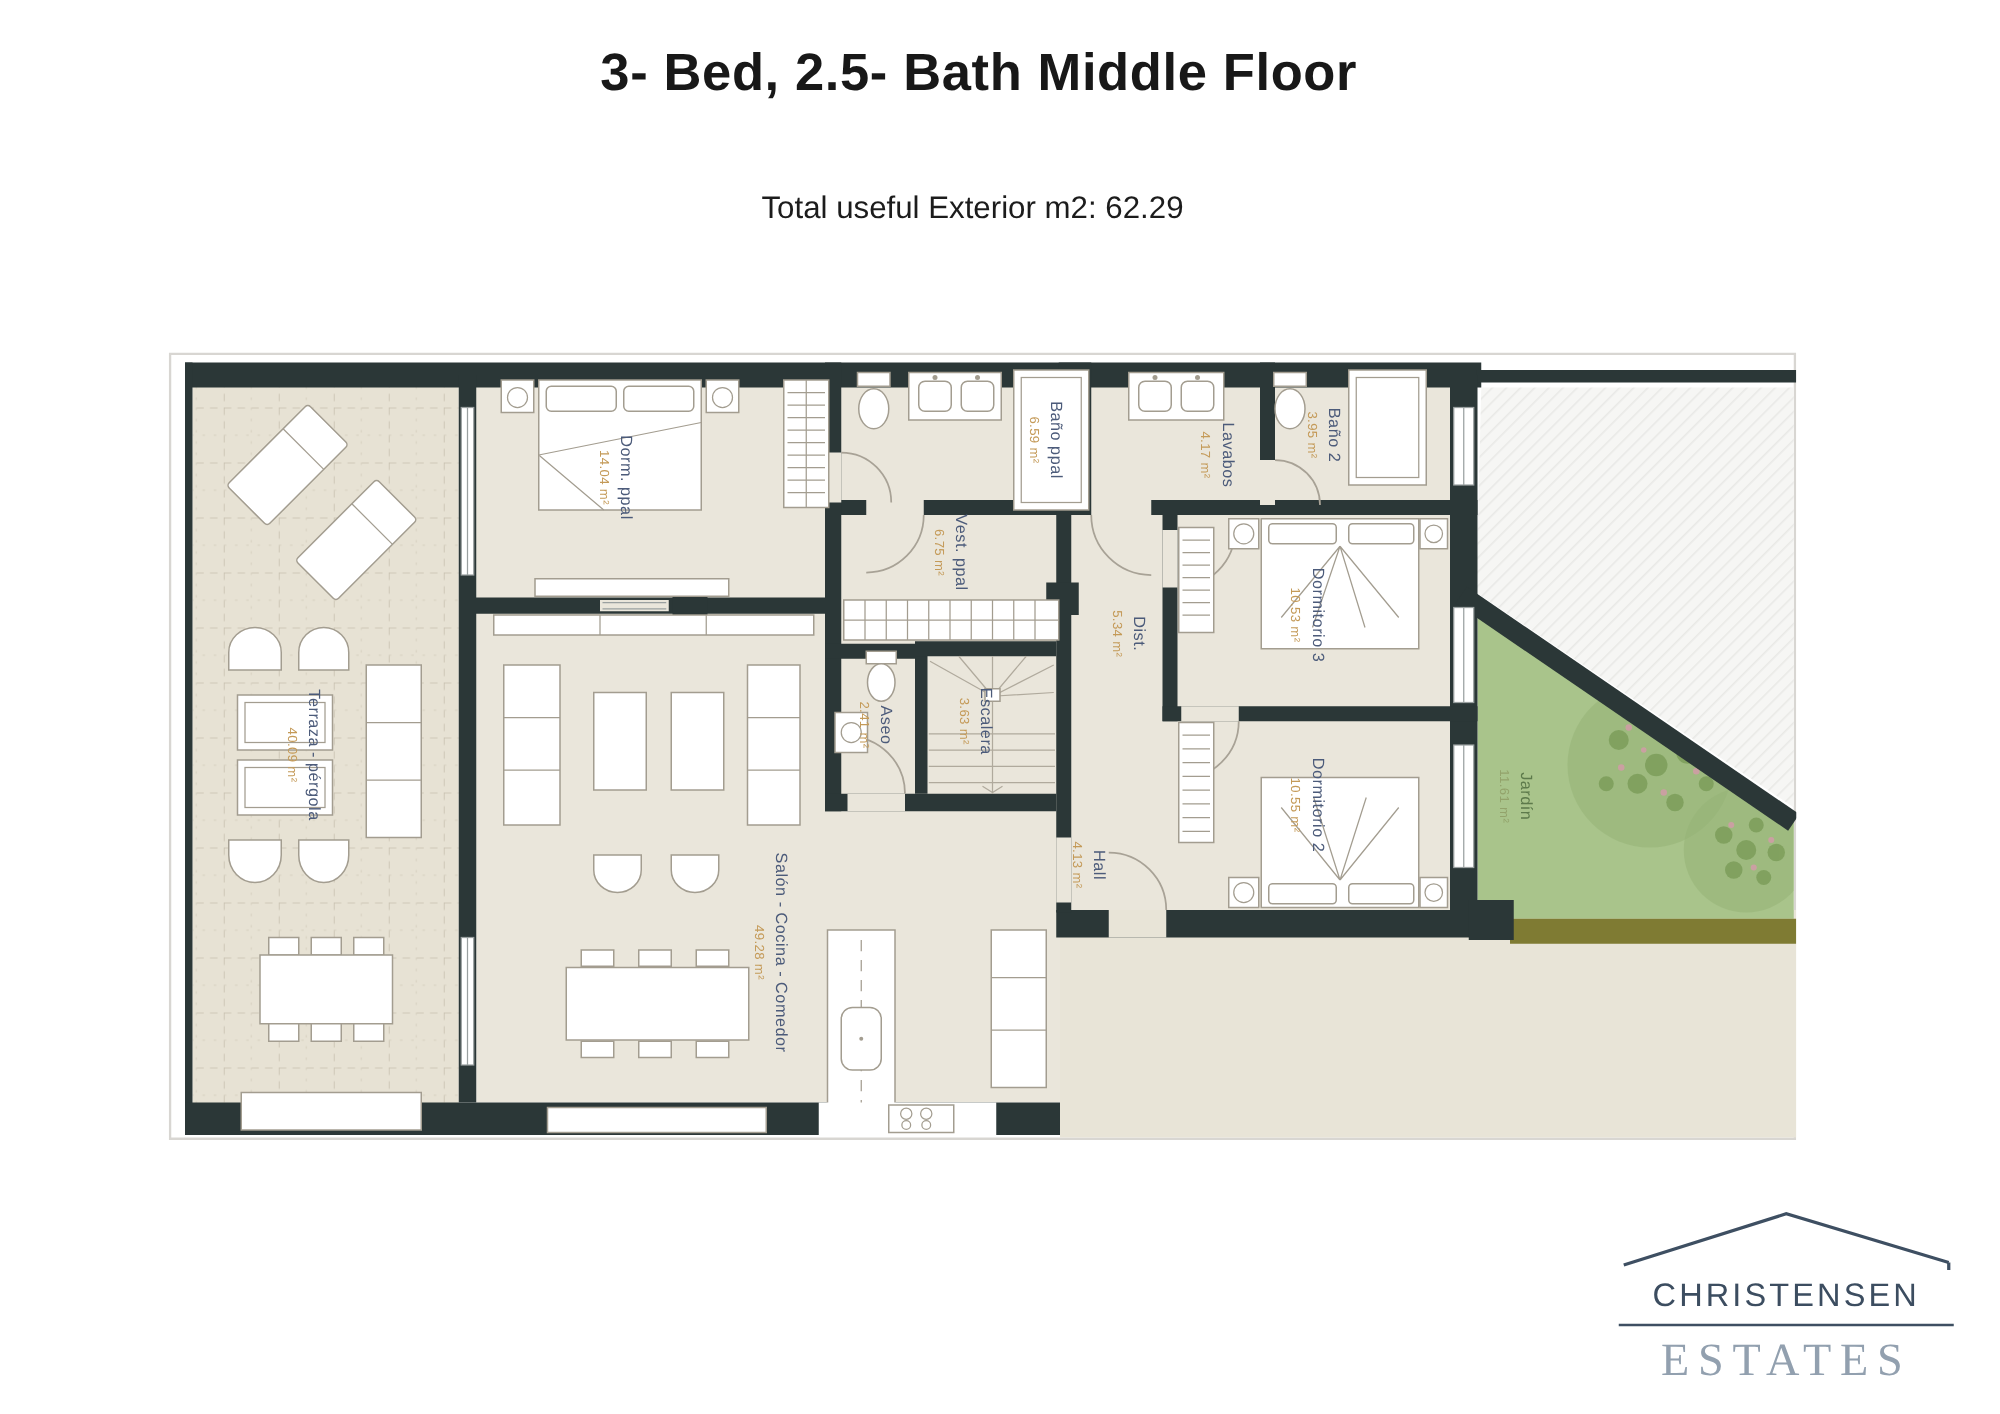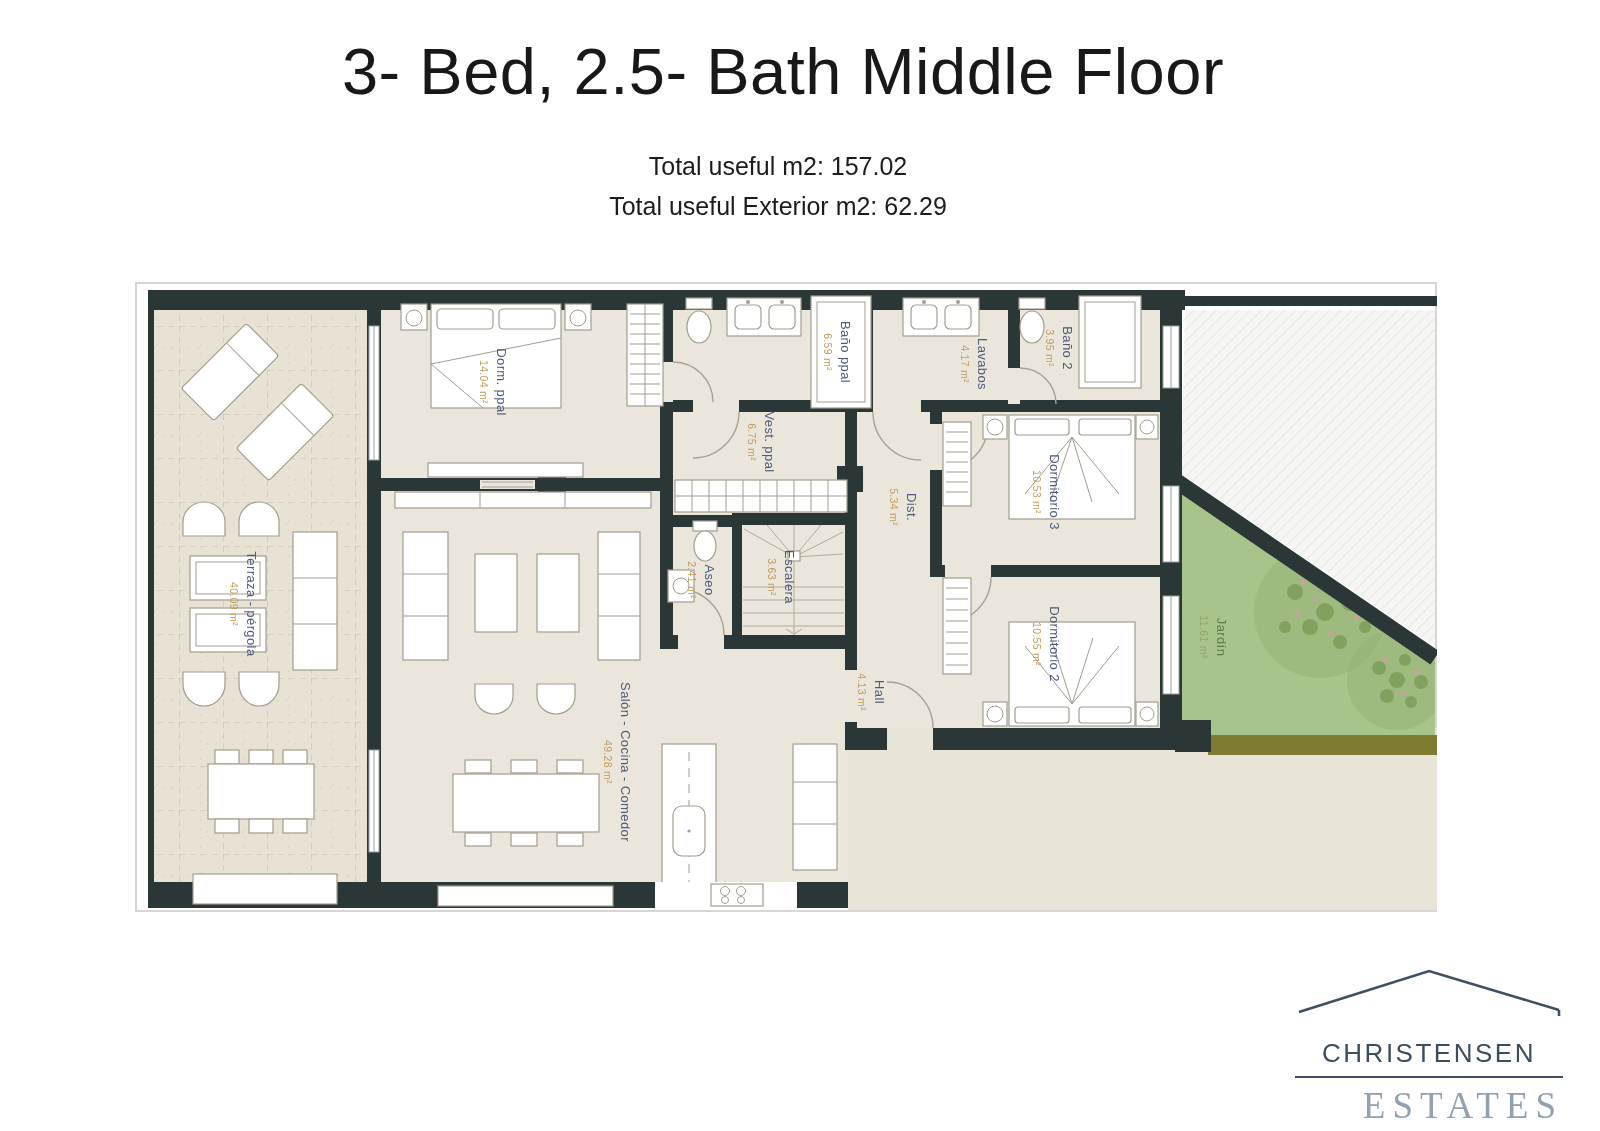--- a/index.html
+++ b/index.html
@@ -1,46 +1,45 @@
 <!DOCTYPE html>
 <html><head>
 <meta charset="utf-8">
 <style>
   html,body{margin:0;padding:0;background:#ffffff;}
   .page{position:relative;width:1600px;height:1131px;background:#ffffff;
         font-family:"Liberation Sans",sans-serif;overflow:hidden;}
   .title{position:absolute;top:34px;left:0;width:1566px;text-align:center;
-         font-size:65px;font-weight:400;color:#181818;letter-spacing:0.5px;}
+         font-size:42px;font-weight:700;color:#181818;letter-spacing:0.5px;}
   .subtitles{position:absolute;top:146px;left:0;width:1556px;text-align:center;
              font-size:25px;color:#1c1c1c;line-height:40px;}
   .plan-wrap{position:absolute;left:135px;top:282px;width:1302px;height:630px;}
   svg text{font-family:"Liberation Sans",sans-serif;}
   .rn{font-size:13px;fill:#4c5b7a;letter-spacing:0.4px;}
   .ra{font-size:10.5px;fill:#c49a58;letter-spacing:0.3px;}
   .gn{font-size:13px;fill:#5d7a4b;letter-spacing:0.4px;}
   .ga{font-size:10.5px;fill:#93a36b;letter-spacing:0.3px;}
   .furn{fill:#ffffff;stroke:#a39d90;stroke-width:1.2;}
   .furnline{fill:none;stroke:#a39d90;stroke-width:1;}
   .arc{fill:none;stroke:#a8a296;stroke-width:1.4;}
   .stair{fill:none;stroke:#b0aa9d;stroke-width:1;}
   .winline{fill:none;stroke:#9aa0a0;stroke-width:1;}
   .logo{position:absolute;left:1295px;top:966px;width:268px;color:#3c4d60;}
-  .logo-name{margin-top:18px;text-align:center;font-size:26px;letter-spacing:2.5px;
+  .logo-name{margin-top:0px;text-align:center;font-size:26px;letter-spacing:2.5px;
              color:#3c4d60;padding-bottom:7px;border-bottom:2.5px solid #3e4f62;}
-  .logo-type{text-align:right;font-family:"Liberation Serif",serif;font-size:37px;
+  .logo-type{text-align:center;font-family:"Liberation Serif",serif;font-size:37px;
              letter-spacing:7px;color:#92a0af;margin-top:6px;}
 </style>
 </head>
 <body>
 
 <div class="page">
 
   <div class="title">3- Bed, 2.5- Bath Middle Floor</div>
   <div class="subtitles">
-    <div>Total useful m2: 157.02</div>
     <div>Total useful Exterior m2: 62.29</div>
   </div>
 
   <div class="plan-wrap">
   <svg viewBox="0 0 1302 630" width="1302" height="630">
     <defs>
       <pattern id="tiles" width="44" height="44" patternUnits="userSpaceOnUse">
         <rect width="44" height="44" fill="#e7e2d4"></rect>
         <path d="M0,0H44 M0,0V44" stroke="#c6bfae" stroke-width="1.2" stroke-dasharray="6 5" fill="none"></path>
         <path d="M0,22H44 M22,0V44" stroke="#d9d3c3" stroke-width="1" stroke-dasharray="2 7" fill="none"></path>

